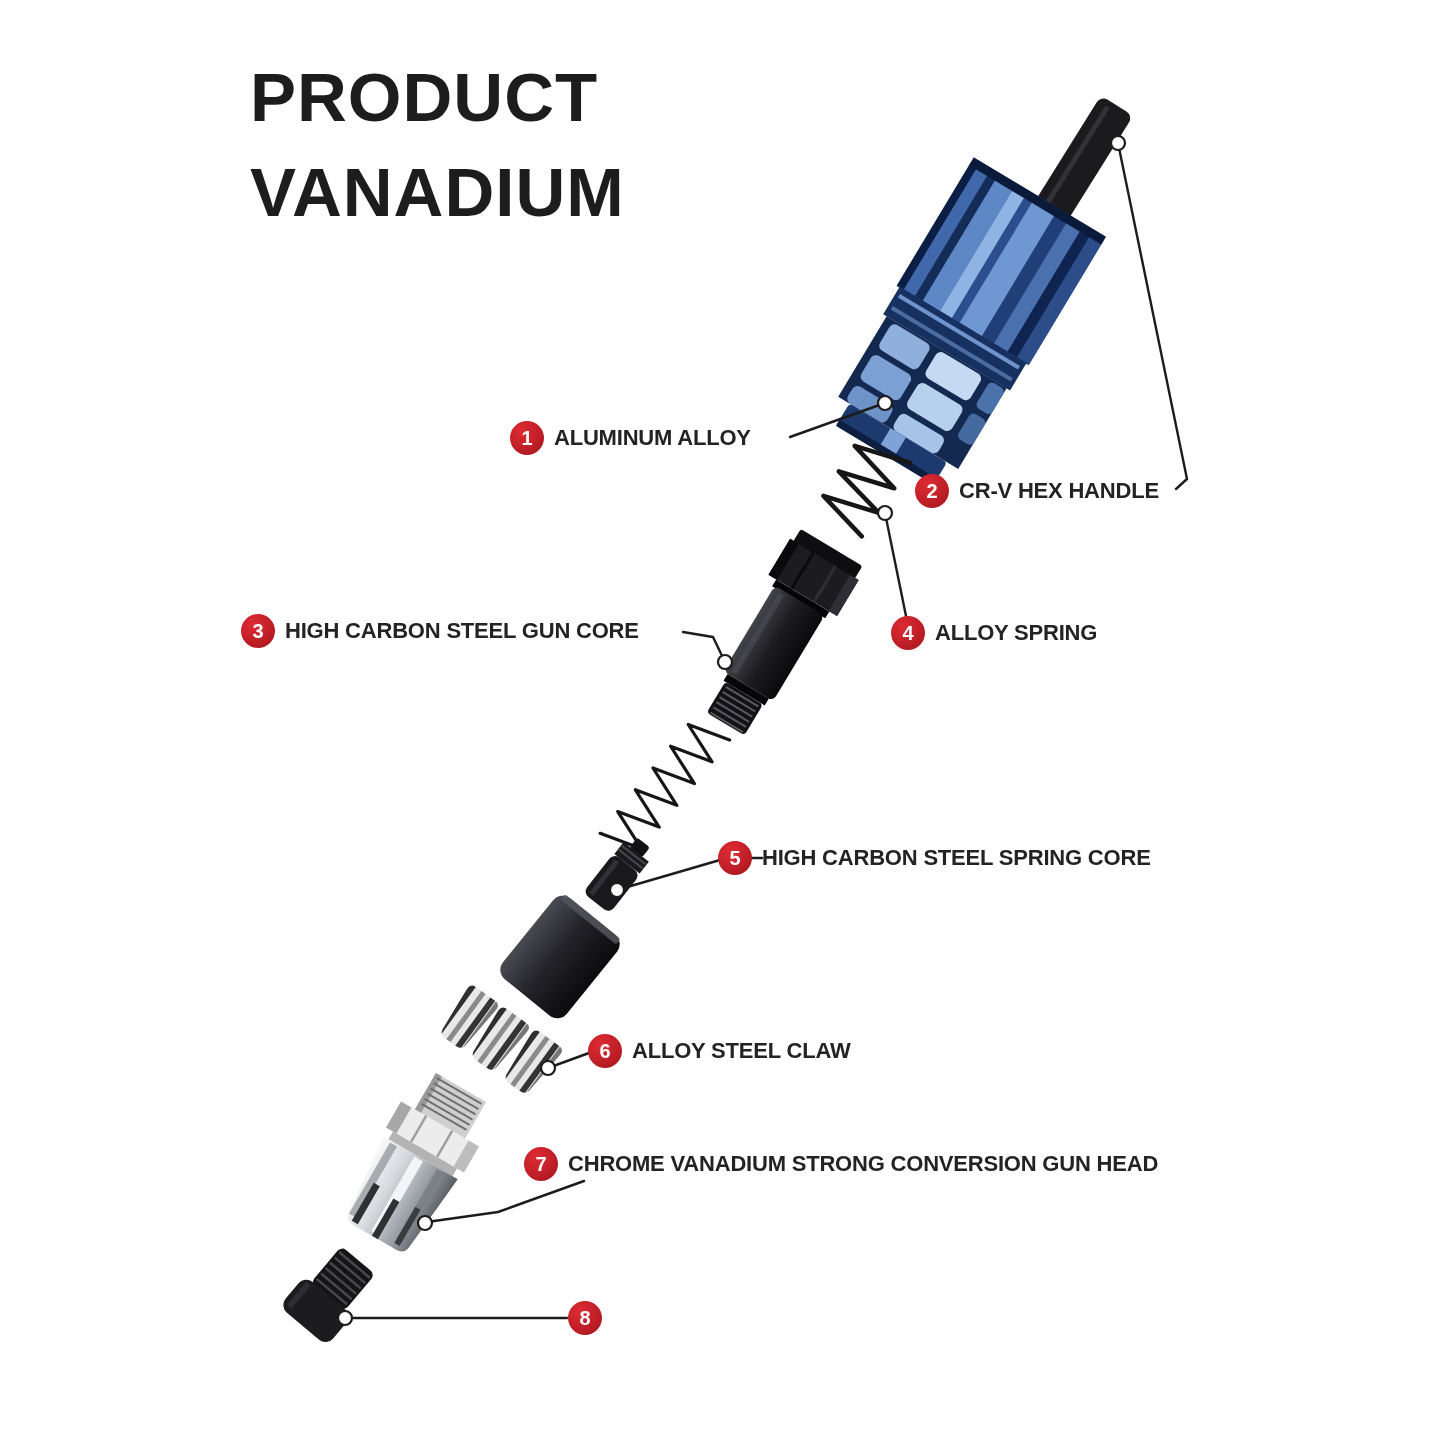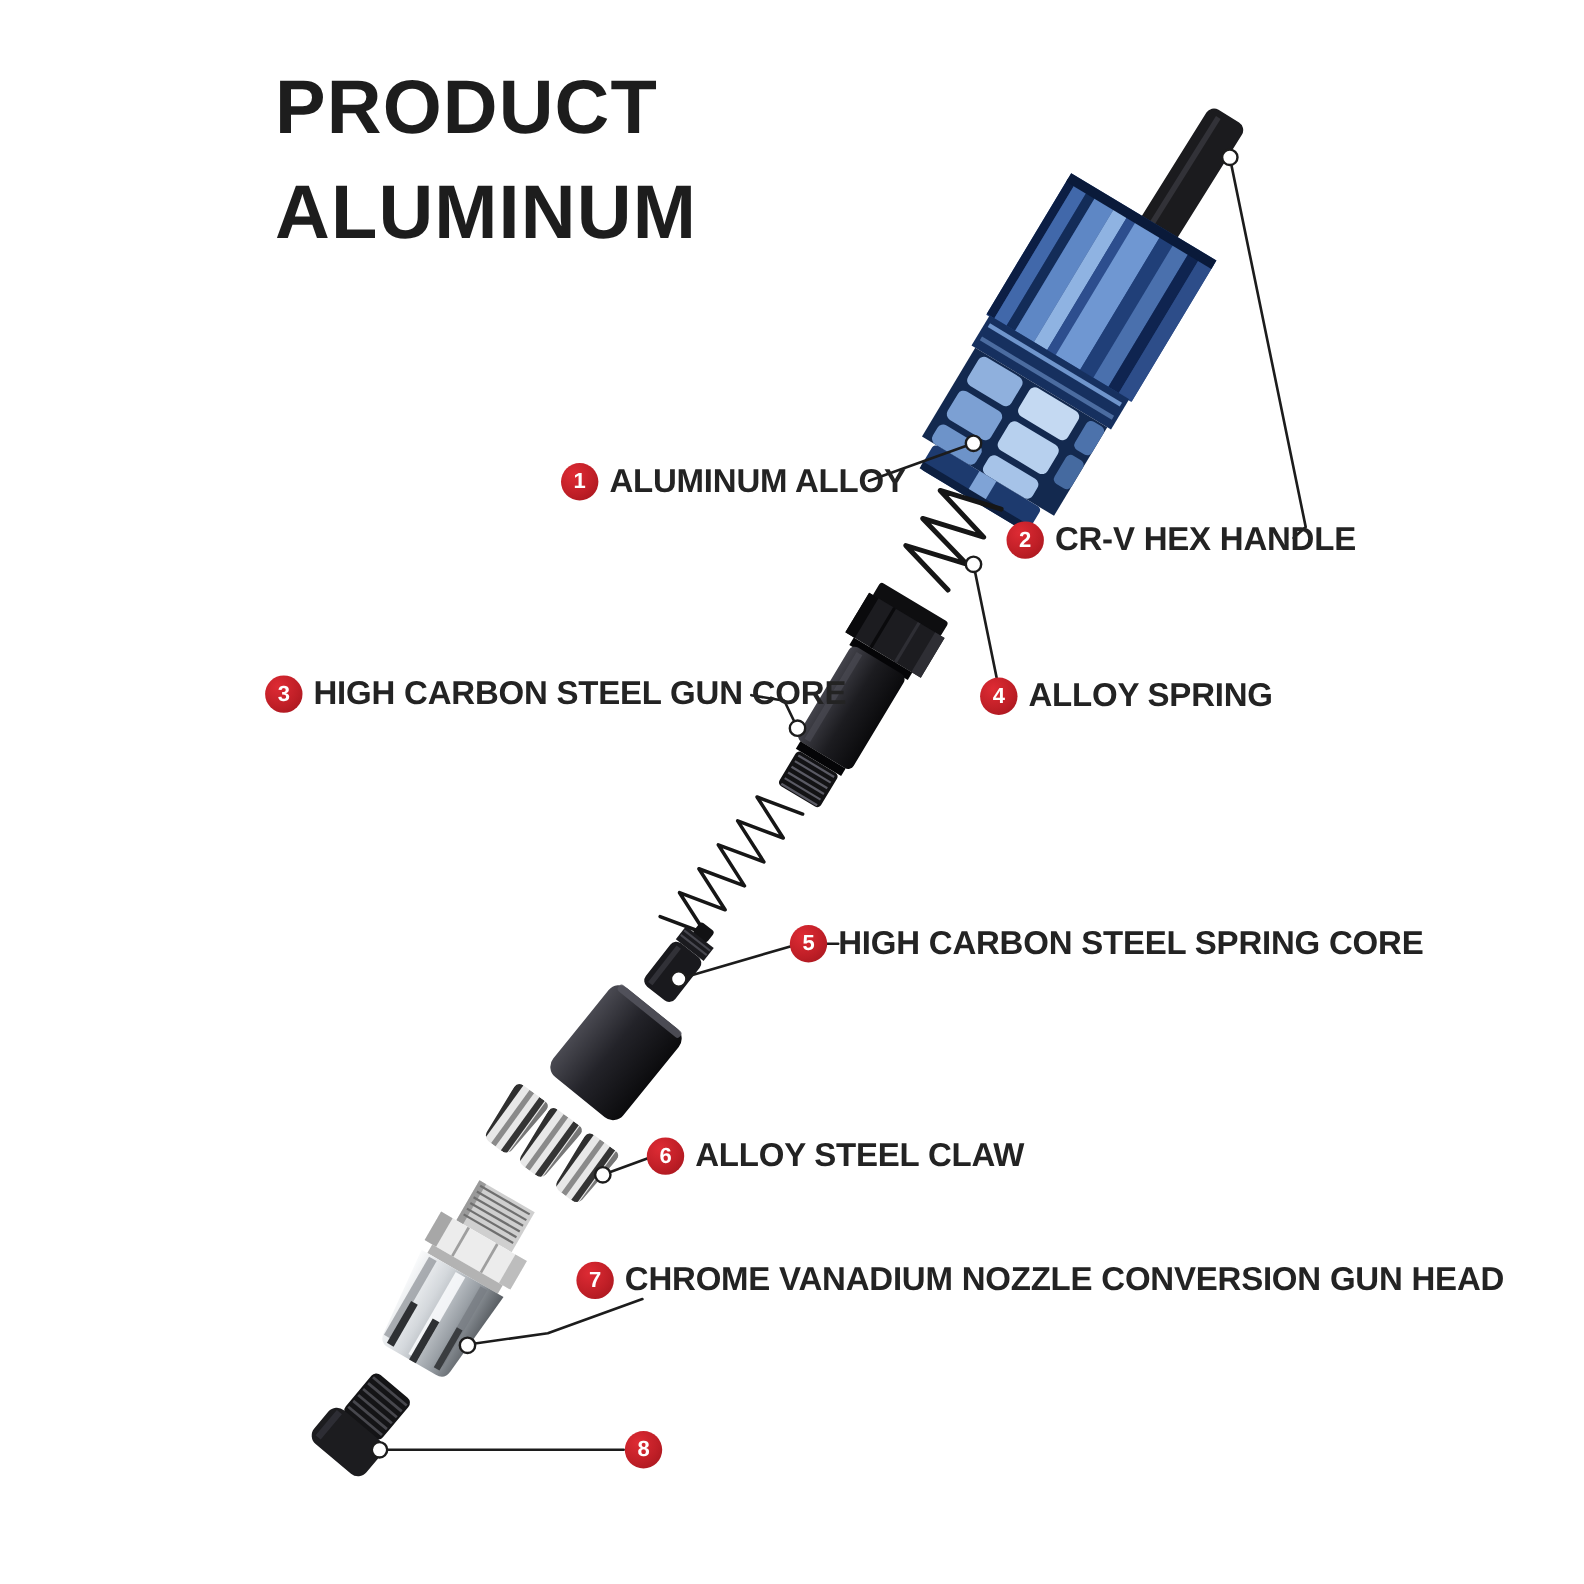--- a/index.html
+++ b/index.html
@@ -18,21 +18,21 @@
     position:absolute;display:flex;align-items:center;gap:10px;
     transform:translateY(-50%);
   }
   .label .badge{
     width:34px;height:34px;border-radius:50%;flex:0 0 34px;
     background:radial-gradient(circle at 35% 30%, #de2b34 0%, #c01f27 55%, #a1141c 100%);
     color:#ffffff;font-weight:bold;font-size:20px;
     display:flex;align-items:center;justify-content:center;
   }
   .label .txt{
-    font-size:30px;font-weight:bold;color:#232323;
+    font-size:22px;font-weight:bold;color:#232323;
     white-space:nowrap;letter-spacing:-0.2px;
   }
 </style>
 </head>
 <body>
 
 <div class="stage">
 
   <svg class="diagram" width="1440" height="1440" viewBox="0 0 1440 1440">
     <defs>
@@ -218,21 +218,21 @@
       <circle cx="725" cy="662" r="7"></circle>
       <circle cx="617" cy="890" r="7"></circle>
       <circle cx="548" cy="1068" r="7"></circle>
       <circle cx="425" cy="1223" r="7"></circle>
       <circle cx="345" cy="1318" r="7"></circle>
     </g>
   </svg>
 
   <div class="title">
     <div>PRODUCT</div>
-    <div>ALUMINUM</div>
+    <div>VANADIUM</div>
   </div>
 
   <div class="label" style="left:510px;top:438px;">
     <div class="badge">1</div>
     <div class="txt">ALUMINUM ALLOY</div>
   </div>
   <div class="label" style="left:915px;top:491px;">
     <div class="badge">2</div>
     <div class="txt">CR-V HEX HANDLE</div>
   </div>
@@ -247,19 +247,19 @@
   <div class="label" style="left:718px;top:858px;">
     <div class="badge">5</div>
     <div class="txt">HIGH CARBON STEEL SPRING CORE</div>
   </div>
   <div class="label" style="left:588px;top:1051px;">
     <div class="badge">6</div>
     <div class="txt">ALLOY STEEL CLAW</div>
   </div>
   <div class="label" style="left:524px;top:1164px;">
     <div class="badge">7</div>
-    <div class="txt">CHROME VANADIUM NOZZLE CONVERSION GUN HEAD</div>
+    <div class="txt">CHROME VANADIUM STRONG CONVERSION GUN HEAD</div>
   </div>
   <div class="label" style="left:568px;top:1318px;">
     <div class="badge">8</div>
   </div>
 
 </div>
 
 </body></html>

